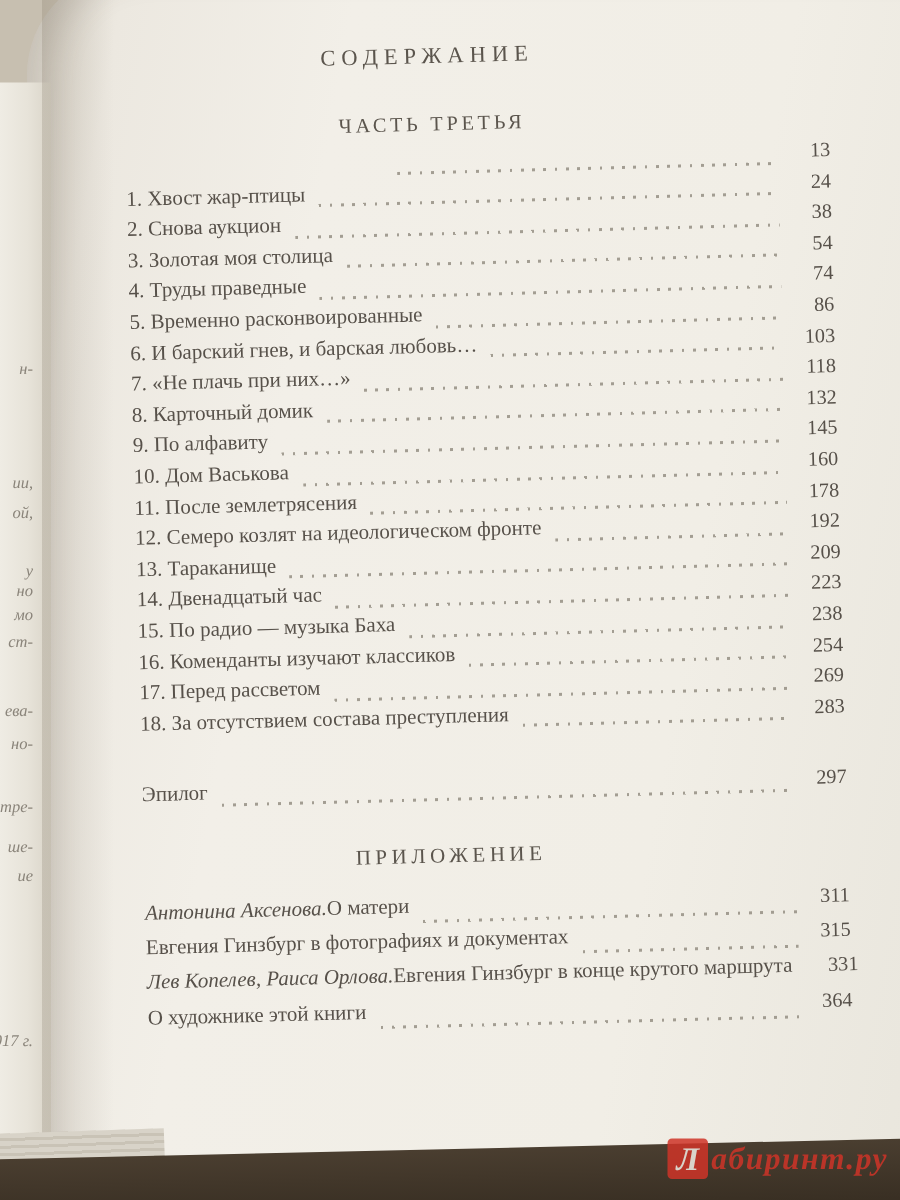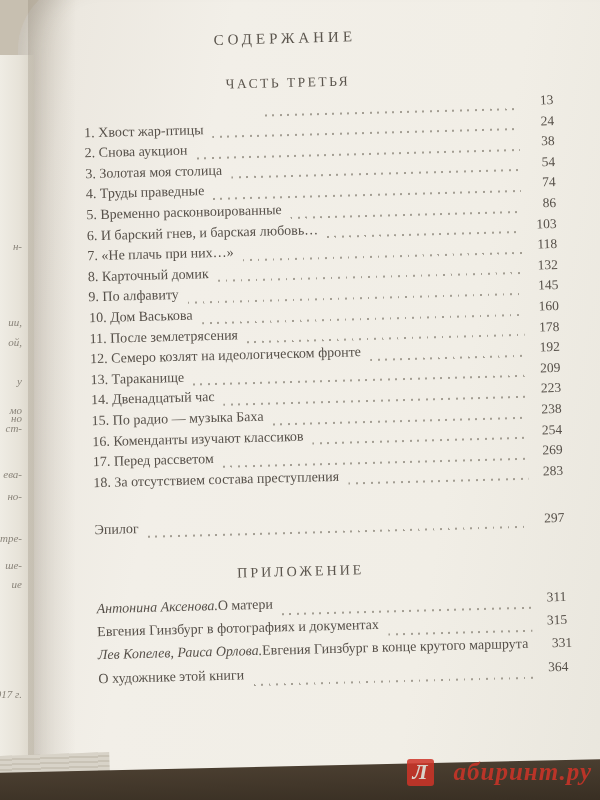--- a/index.html
+++ b/index.html
@@ -54,37 +54,37 @@
   .row .p{min-width:28px;text-align:right;font-size:13.5px;}
   .part-row{padding-left:190px;margin-top:4px;}
   .epilog-row{margin-top:27px;}
   .app-row{height:23.3px;}
 
   
   .watermark{position:absolute;right:8px;bottom:14px;z-index:7;opacity:.85;
     display:flex;align-items:center;font-style:italic;font-weight:bold;}
   .wm-box{width:27px;height:27px;background:#cf3428;border-radius:3px;color:#f3efe6;
     display:flex;align-items:center;justify-content:center;font-size:22px;line-height:1;}
-  .wm-text{color:#cf3428;font-size:25px;letter-spacing:1px;margin-left:20px;}
+  .wm-text{color:#cf3428;font-size:21px;letter-spacing:1px;margin-left:2px;}
 </style>
 </head>
 <body>
 
 <div class="photo">
   <div class="corner-bg"></div>
   <div class="page"></div>
   <div class="left-band"></div>
   <div class="gutter-shadow"></div>
 
   <div class="edge-frags">
     <span style="top:240px">н-</span>
     <span style="top:316px">ии,</span>
     <span style="top:336px">ой,</span>
     <span style="top:375px">у</span>
-    <span style="top:412px">но</span>
+    <span style="top:388px">но</span>
     <span style="top:404px">мо</span>
     <span style="top:422px">ст-</span>
     <span style="top:468px">ева-</span>
     <span style="top:490px">но-</span>
     <span style="top:532px">тре-</span>
     <span style="top:559px">ше-</span>
     <span style="top:578px">ие</span>
     <span style="top:688px">й 017 г.</span>
   </div>
 

